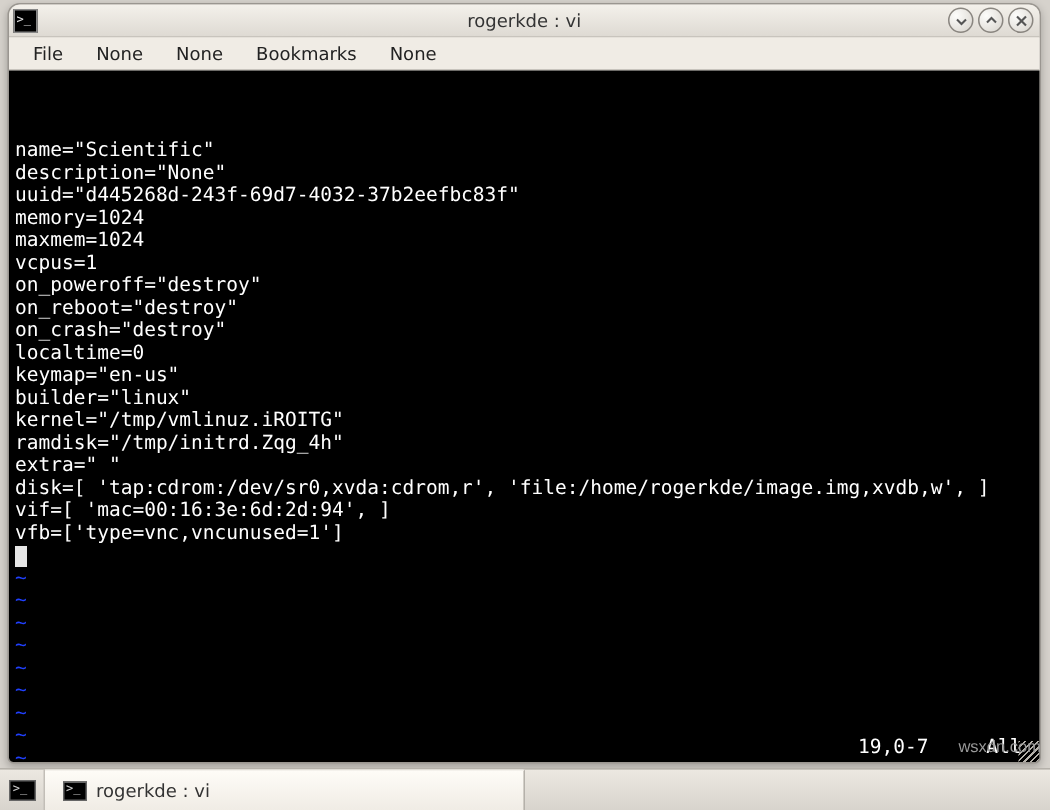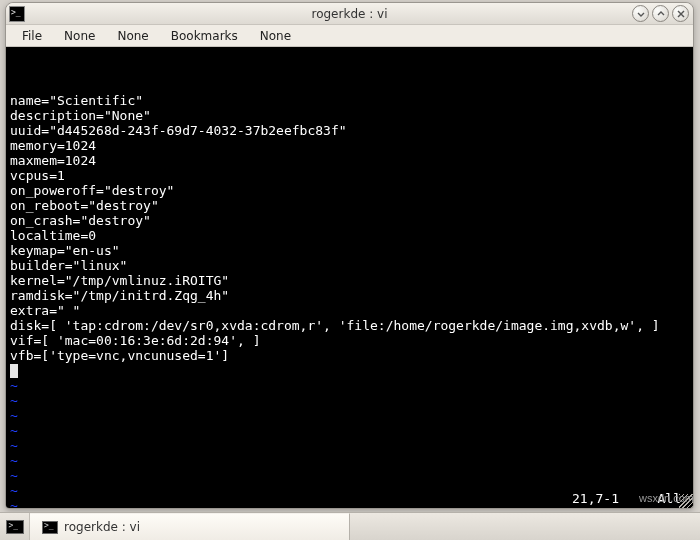--- a/index.html
+++ b/index.html
@@ -174,21 +174,21 @@
   <div class="menubar">
     <span>File</span>
     <span>None</span>
     <span>None</span>
     <span>Bookmarks</span>
     <span>None</span>
   </div>
   <div class="terminal" id="terminal">
     
     <div class="term-line">name="Scientific"</div><div class="term-line">description="None"</div><div class="term-line">uuid="d445268d-243f-69d7-4032-37b2eefbc83f"</div><div class="term-line">memory=1024</div><div class="term-line">maxmem=1024</div><div class="term-line">vcpus=1</div><div class="term-line">on_poweroff="destroy"</div><div class="term-line">on_reboot="destroy"</div><div class="term-line">on_crash="destroy"</div><div class="term-line">localtime=0</div><div class="term-line">keymap="en-us"</div><div class="term-line">builder="linux"</div><div class="term-line">kernel="/tmp/vmlinuz.iROITG"</div><div class="term-line">ramdisk="/tmp/initrd.Zqg_4h"</div><div class="term-line">extra=" "</div><div class="term-line">disk=[ 'tap:cdrom:/dev/sr0,xvda:cdrom,r', 'file:/home/rogerkde/image.img,xvdb,w', ]</div><div class="term-line">vif=[ 'mac=00:16:3e:6d:2d:94', ]</div><div class="term-line">vfb=['type=vnc,vncunused=1']</div><div class="term-line"><span class="cursor"></span></div><div class="term-line tilde">~</div><div class="term-line tilde">~</div><div class="term-line tilde">~</div><div class="term-line tilde">~</div><div class="term-line tilde">~</div><div class="term-line tilde">~</div><div class="term-line tilde">~</div><div class="term-line tilde">~</div><div class="term-line tilde">~</div><div class="status-line">
-      <span class="status-mid">21,7-1</span>
+      <span class="status-mid">19,0-7</span>
       <span class="status-right">All</span>
     </div>
   </div>
   <div class="resize-grip"></div>
 </div>
 
 <div class="taskbar">
   <div class="task-launcher">
     <div class="term-ic"></div>
   </div>

